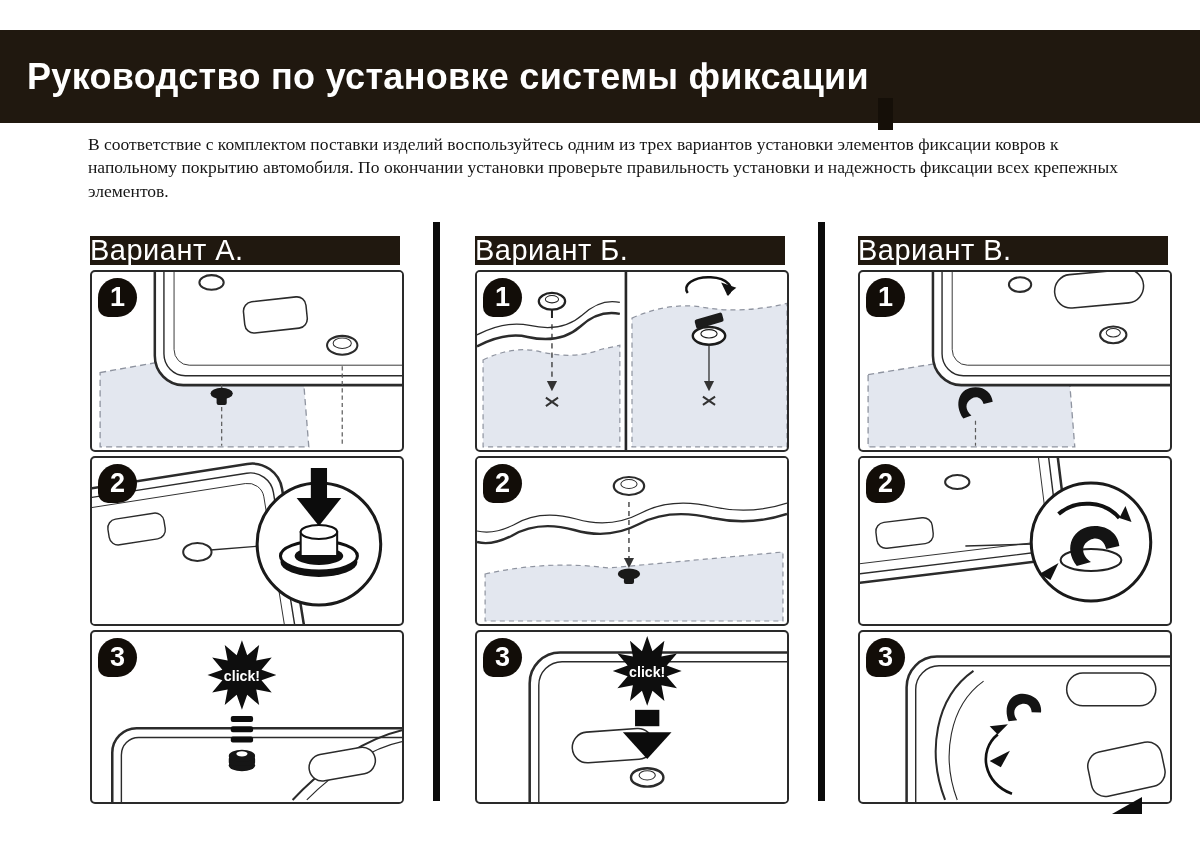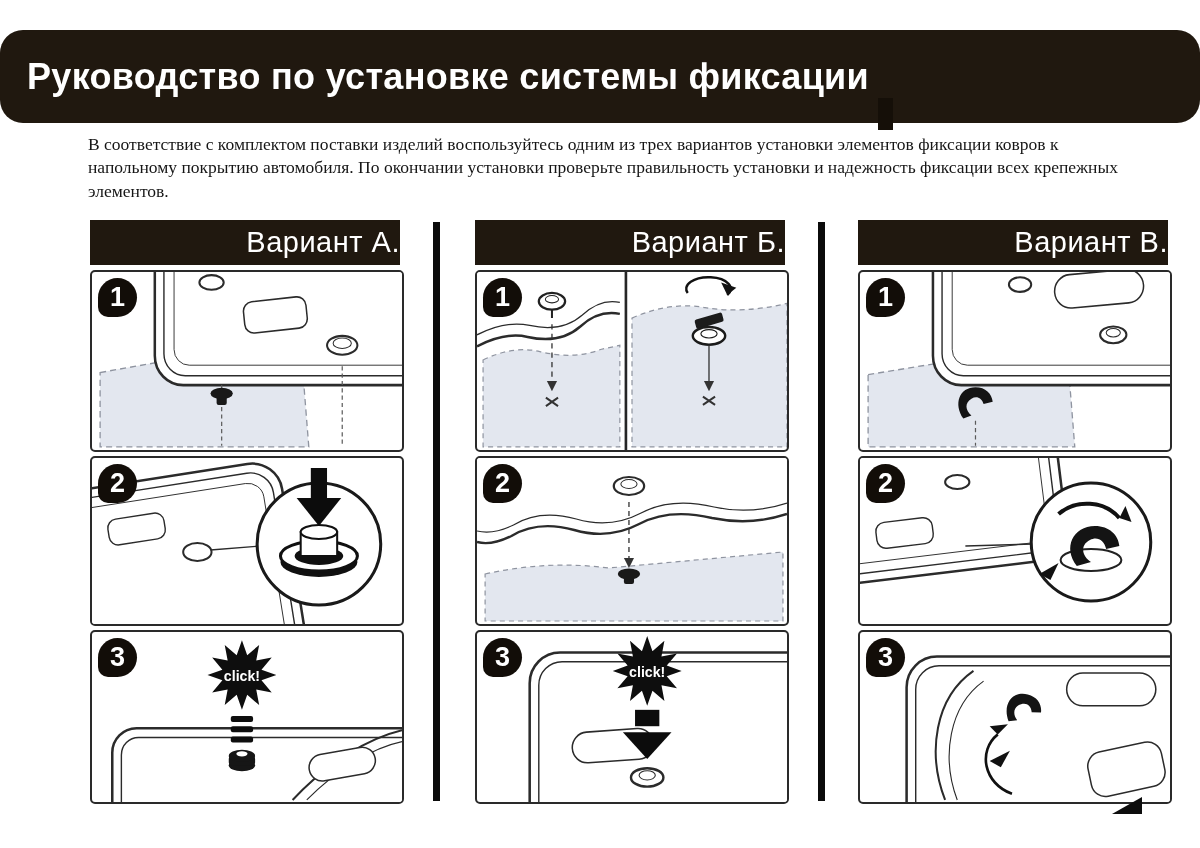--- a/index.html
+++ b/index.html
@@ -1,30 +1,30 @@
 <!DOCTYPE html>
 <html><head>
 <meta charset="utf-8">
 <style>
   html,body{margin:0;padding:0;}
   body{width:1200px;height:848px;position:relative;background:#ffffff;
        font-family:"Liberation Sans","DejaVu Sans",sans-serif;overflow:hidden;}
 
   .header-bar{position:absolute;left:0;top:30px;width:1200px;height:93px;
-              background:#20180f;display:flex;align-items:center;border-radius:23px;}
+              background:#20180f;display:flex;align-items:center;}
   .header-title{color:#ffffff;font-size:36px;font-weight:700;margin-left:27px;
                 letter-spacing:.3px;white-space:nowrap;}
   .title-block{width:15px;height:32px;background:#150f08;margin-left:9px;
                align-self:flex-end;margin-bottom:-7px;}
 
   .intro{position:absolute;left:88px;top:133px;width:1050px;font-size:17.5px;
          line-height:1.34;color:#161616;font-family:Liberation Serif, serif;}
 
-  .vheader{position:absolute;top:220px;width:310px;height:45px;background:#20180f;
-           color:#ffffff;display:flex;align-items:center;justify-content:flex-end;
+  .vheader{position:absolute;top:236px;width:310px;height:29px;background:#20180f;
+           color:#ffffff;display:flex;align-items:center;justify-content:flex-start;
            font-size:29px;letter-spacing:.5px;}
   .col-a{left:90px}.col-b{left:475px}.col-c{left:858px}
 
   .panel{position:absolute;width:310px;background:#ffffff;
          border:2.5px solid #2a2a2a;border-radius:5px;overflow:hidden;}
   .row1{top:270px;height:178px}.row2{top:456px;height:166px}.row3{top:630px;height:170px}
 
   .illus{position:absolute;left:0;top:0;width:100%;height:100%;display:block;}
 
   .badge{position:absolute;top:6px;left:6px;width:39px;height:39px;background:#120d08;

